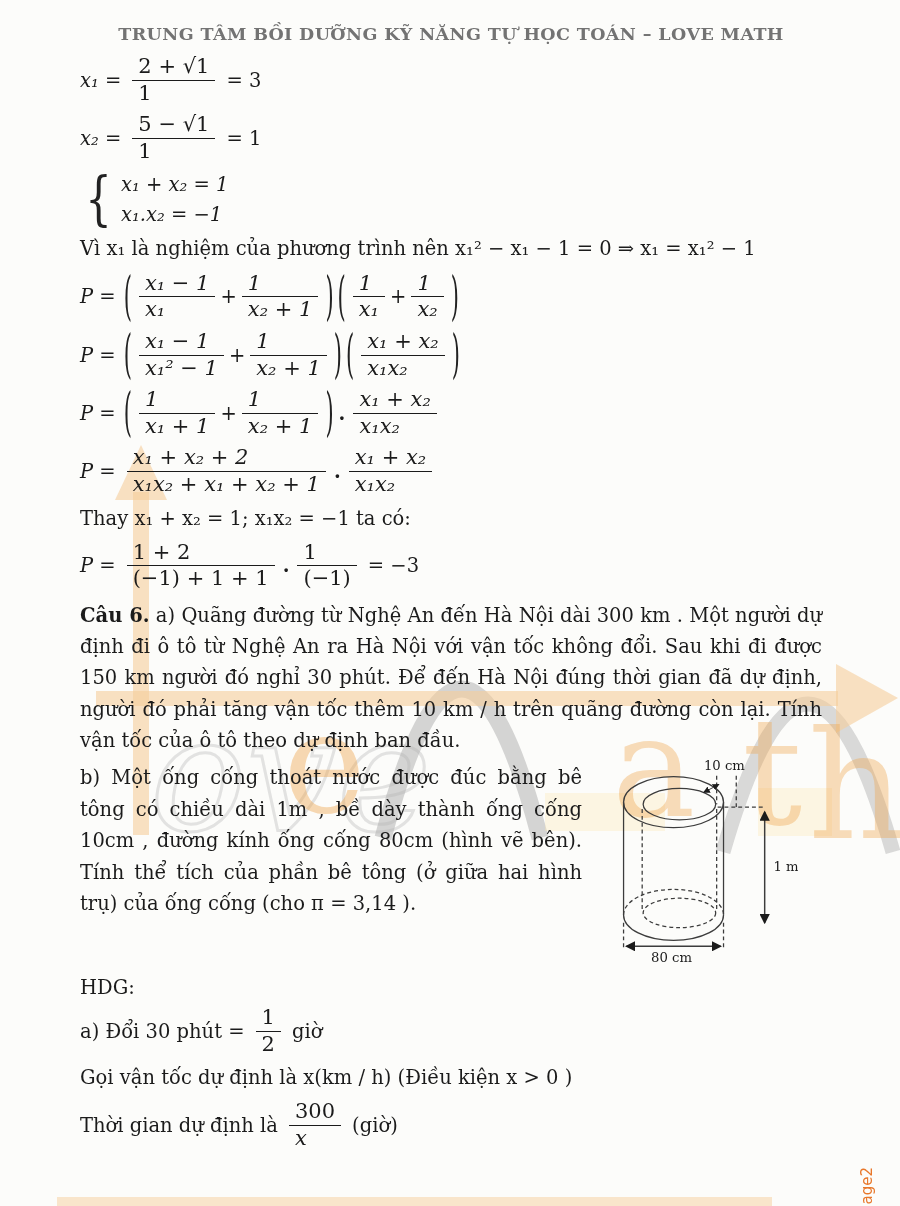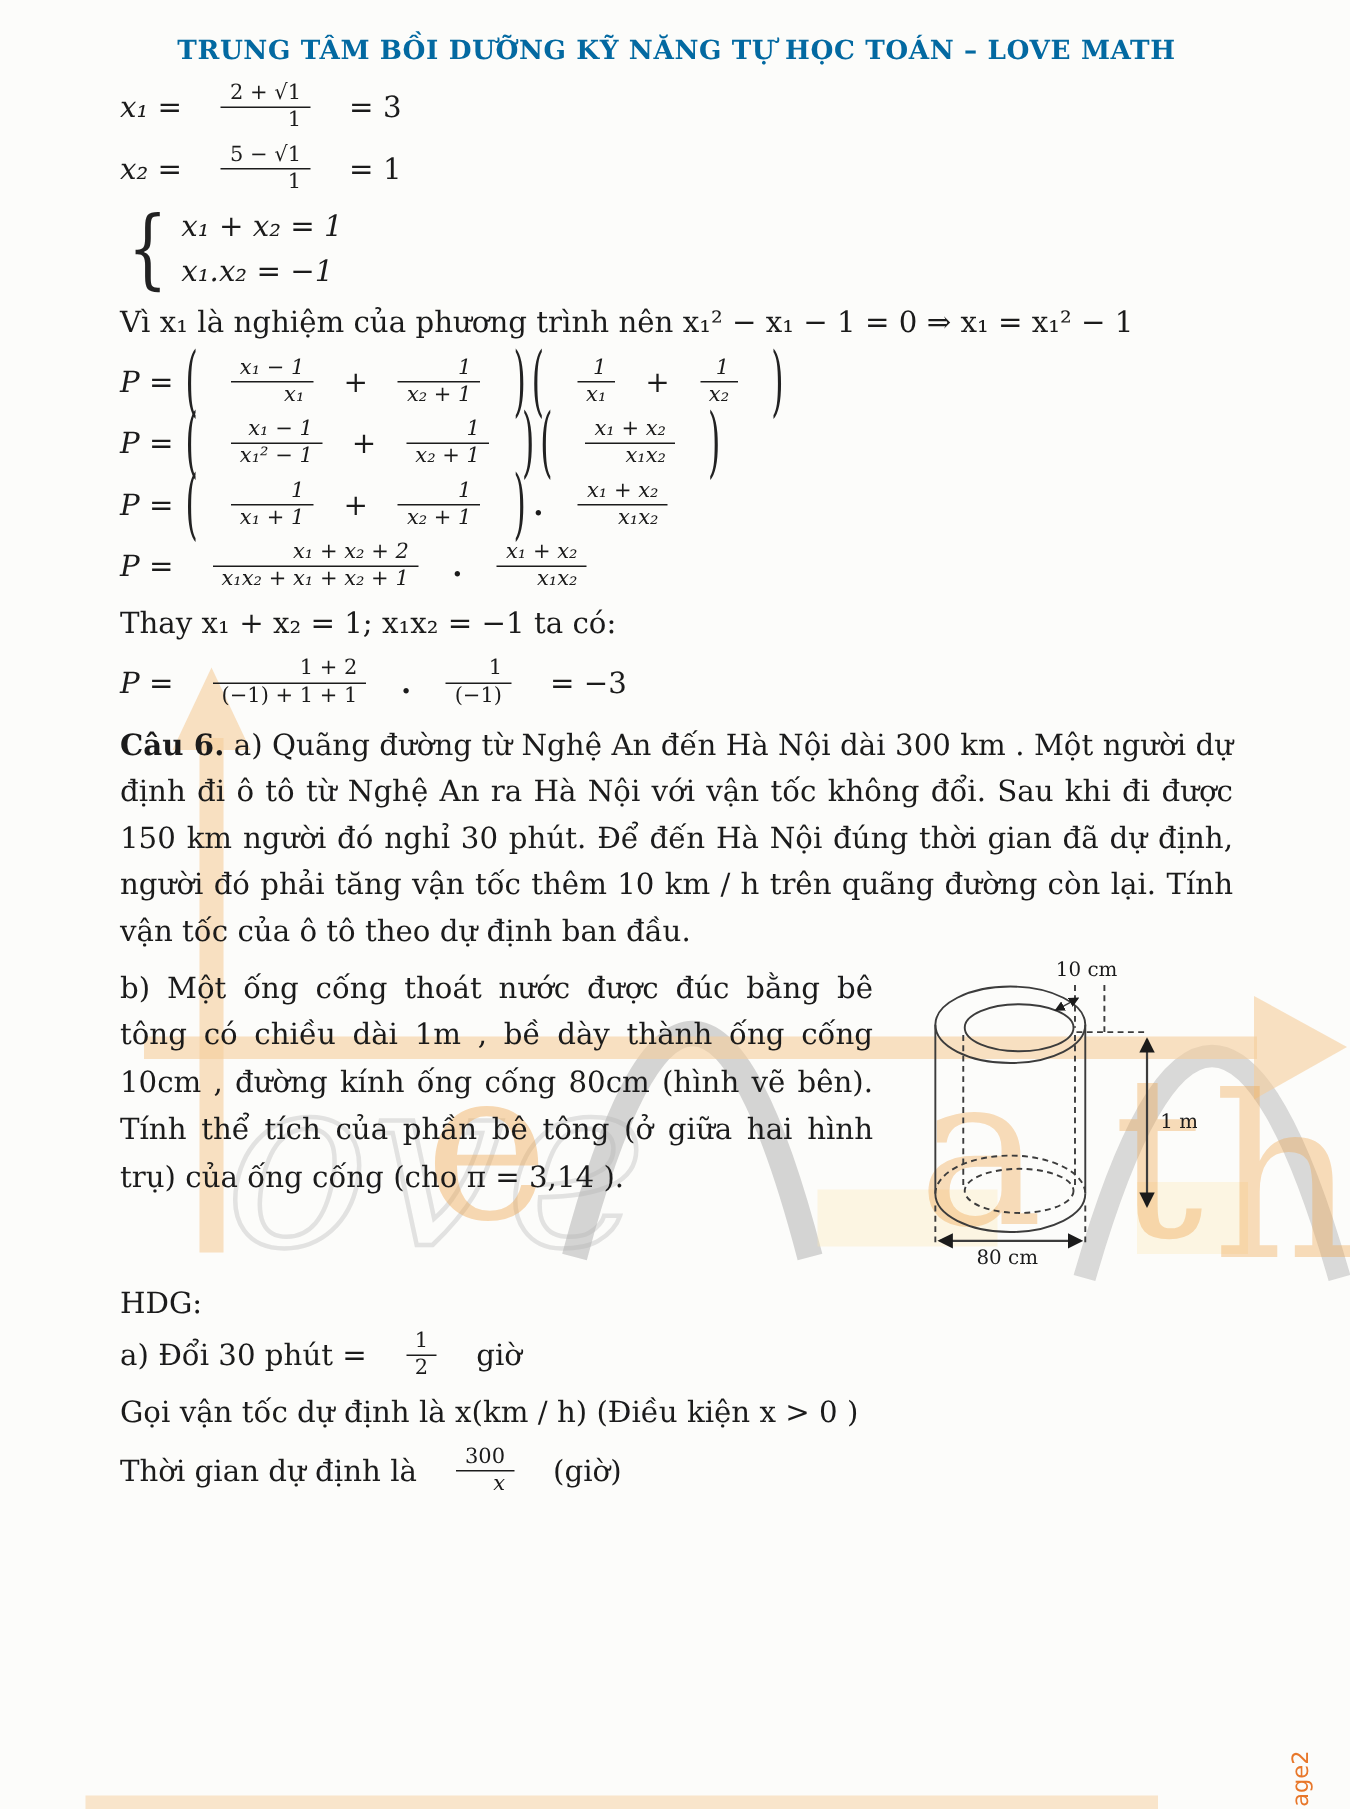--- a/index.html
+++ b/index.html
@@ -3,25 +3,25 @@
 <meta charset="utf-8">
 <style>
   html,body{margin:0;padding:0;background:#9a9a9a;}
   .page{
     width:900px;height:1206px;margin:0 auto;background:#fcfcfa;
     position:relative;overflow:hidden;color:#1b1b1b;
     font-family:"DejaVu Serif","Liberation Serif",serif;font-size:19.5px;
   }
   .wm{position:absolute;left:0;top:0;z-index:0;pointer-events:none;}
   .content{position:relative;z-index:1;padding:24px 78px 0 80px;}
-  .title{text-align:center;font-weight:bold;font-size:17.5px;letter-spacing:.4px;color:#0369a1;margin:0 0 10px 0;}
+  .title{text-align:center;font-weight:bold;font-size:17.5px;letter-spacing:.4px;color:#737373;margin:0 0 10px 0;}
   .eqrow{display:flex;align-items:center;margin:6px 0;}
   .eqrow .gap{width:6px;}
   .mi{font-style:italic;}
-  .frac{display:inline-flex;flex-direction:column;text-align:right;font-size:14px;line-height:1.22;margin:0 20px;}
+  .frac{display:inline-flex;flex-direction:column;text-align:left;font-size:21px;line-height:1.22;margin:0 5px;}
   .frac .num{border-bottom:1.4px solid #1b1b1b;padding:0 6px;}
   .frac .den{padding:0 6px;}
   .paren{display:inline-block;transform:scaleY(2.45);font-size:21px;font-weight:300;font-style:normal;margin:0 2px;color:#222;}
   .dotop{margin:0 3px;font-weight:bold;}
   .rhs{margin-left:6px;}
   .textline{margin:7px 0;line-height:1.45;}
   .sys{display:flex;align-items:center;margin:4px 0 6px 0;}
   .sysbrace{font-size:58px;font-weight:200;line-height:1;transform:scaleX(.72);margin-right:4px;color:#222;}
   .syslines{display:flex;flex-direction:column;gap:7px;}
   .para{text-align:justify;line-height:1.6;margin:8px 0 6px 0;}

